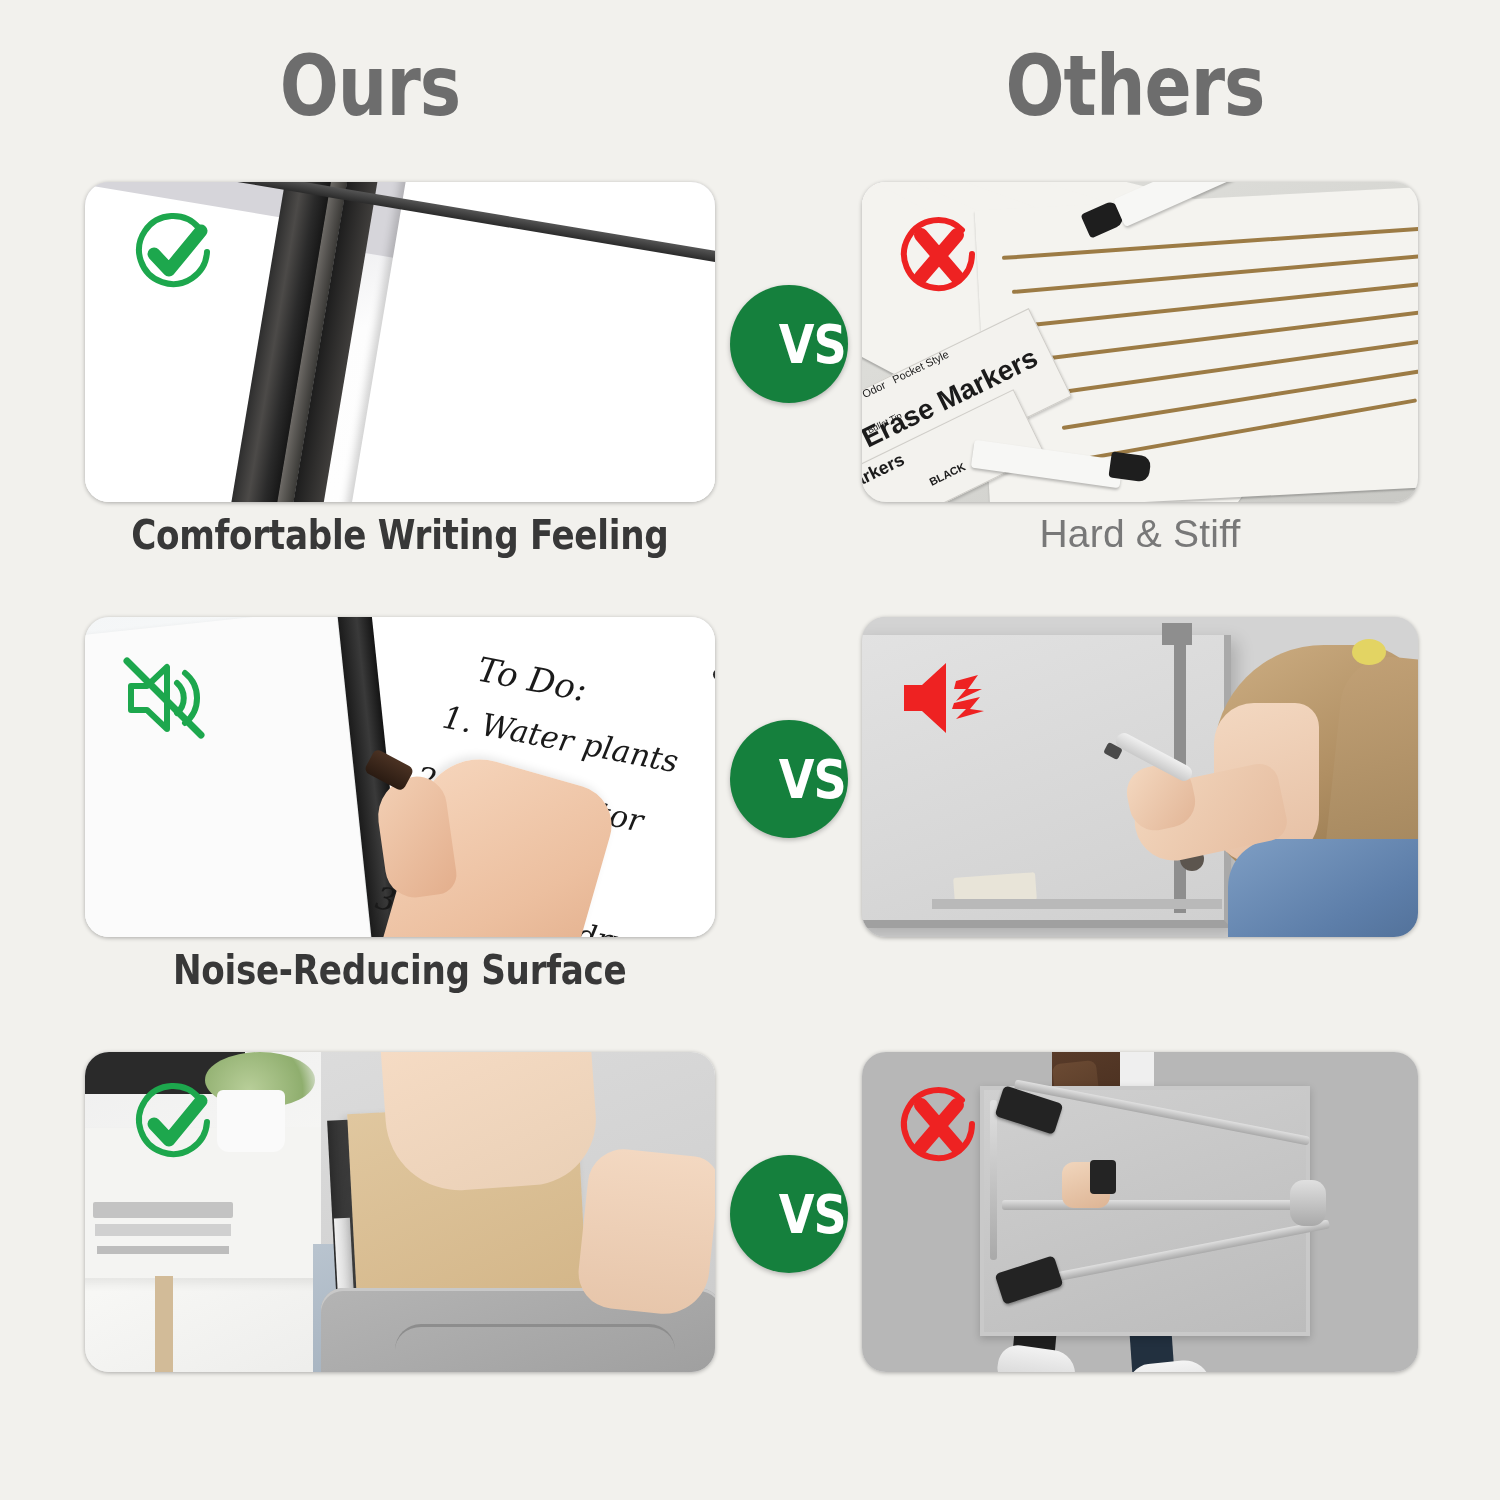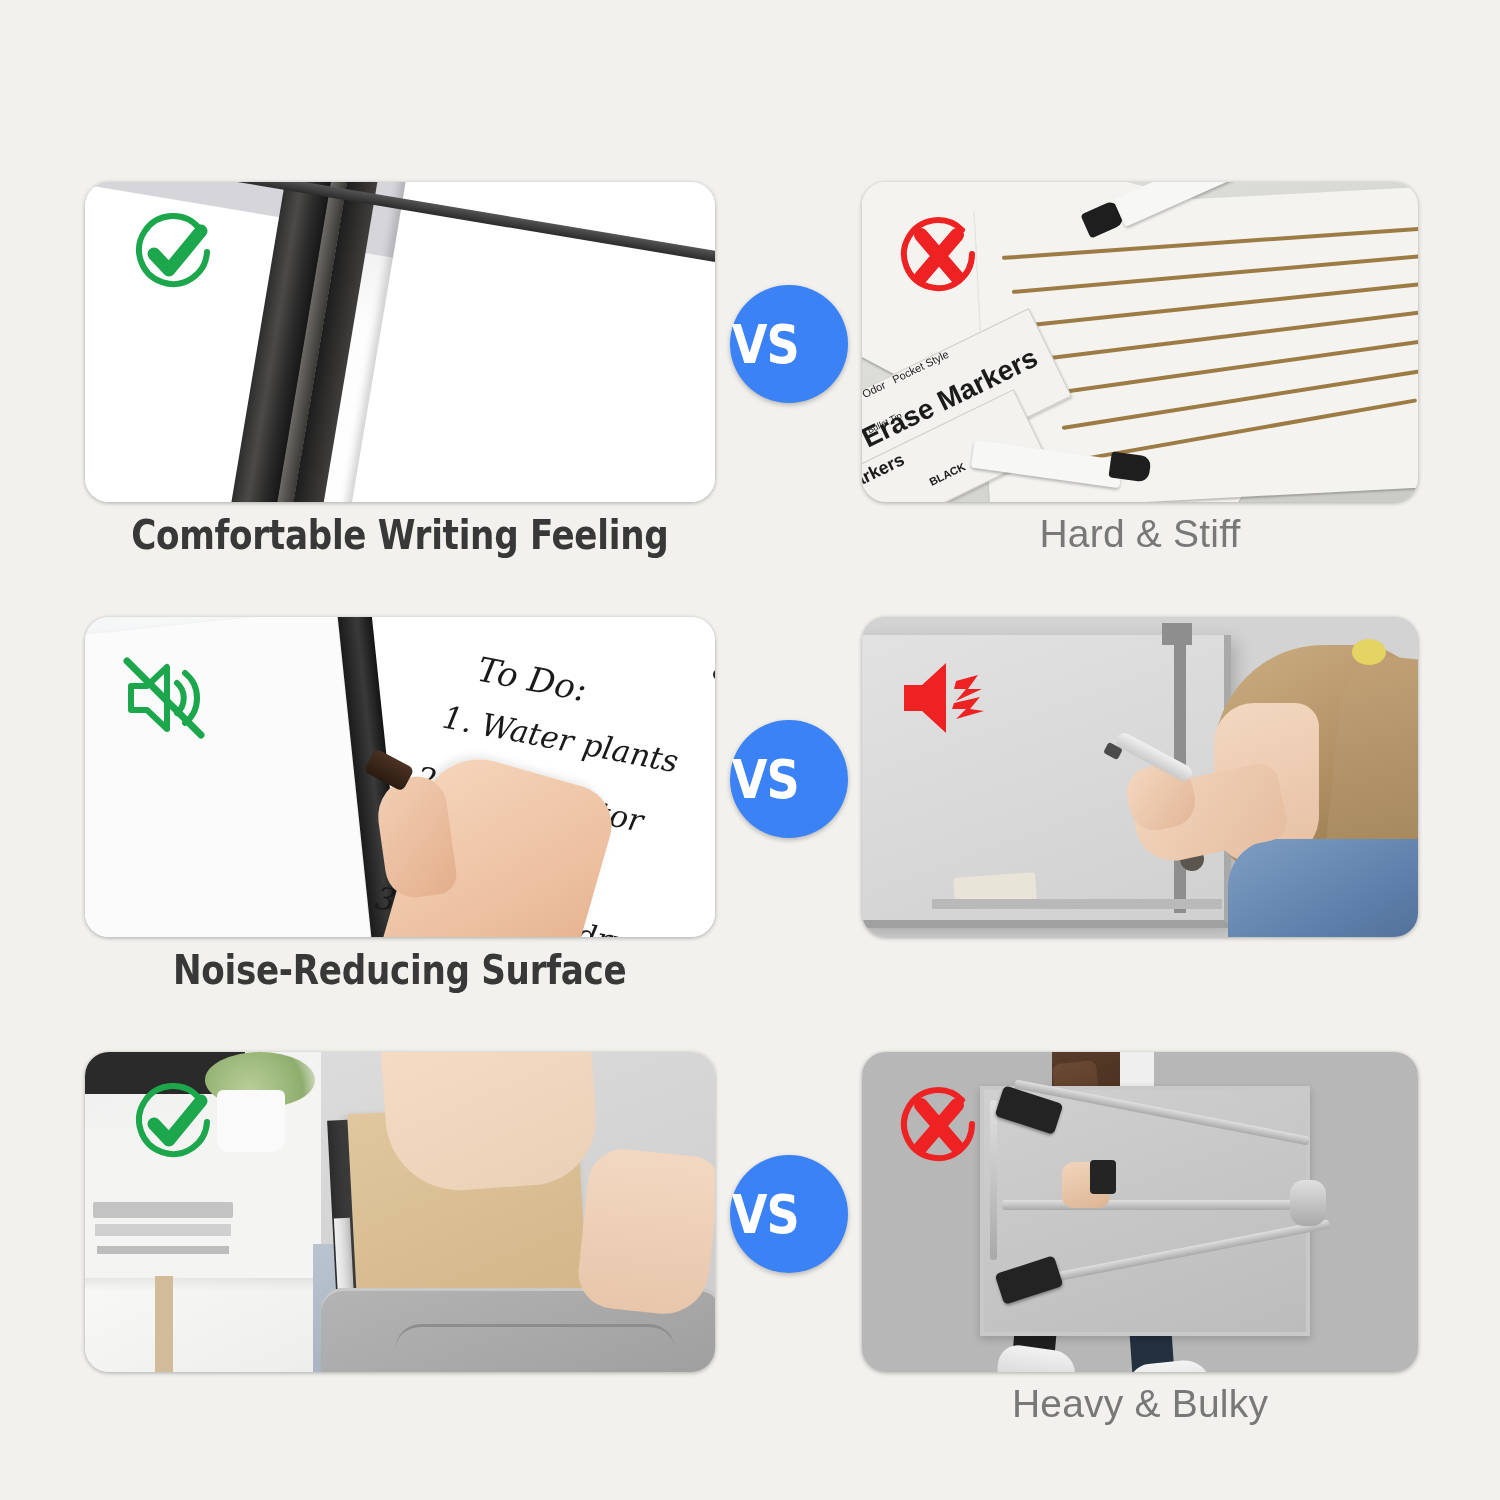--- a/index.html
+++ b/index.html
@@ -60,22 +60,22 @@
   }
   .caption.right span{
     font-family:"Liberation Sans",sans-serif;
     font-weight:normal;font-size:39px;color:#787878;letter-spacing:0.2px;
   }
 
   
   .vs{
     position:absolute;left:730px;top:125px;
     width:118px;height:118px;border-radius:50%;
-    background:#3b82f6;
-    display:flex;align-items:center;justify-content:flex-start;
+    background:#15803d;
+    display:flex;align-items:center;justify-content:flex-end;
     box-shadow:0 2px 5px rgba(0,0,0,.25);
     z-index:5;
   }
   .vs span{
     font-family:"Liberation Sans Narrow","DejaVu Sans Condensed","Liberation Sans",sans-serif;
     font-weight:bold;font-size:54px;color:#ffffff;letter-spacing:-1px;
     transform:scaleX(0.95);
   }
 
   
@@ -362,20 +362,24 @@
     position:absolute;left:266px;top:310px;width:82px;height:36px;
     background:linear-gradient(180deg,#f4f4f4,#d8d8d8);
     border-radius:22px 26px 8px 12px;transform:rotate(-6deg);
   }
 </style>
 </head>
 <body>
 
 <div class="page">
 
+  <div class="headings">
+    <div class="heading ours">Ours</div>
+    <div class="heading others">Others</div>
+  </div>
 
   <div class="row r1">
 
     <div class="card left">
       <div class="photo p1">
         <div class="topband"></div>
         <div class="leafL"></div>
         <div class="leafR"></div>
         <div class="spineA"></div>
         <div class="spineB"></div>
@@ -555,18 +559,15 @@
         <div class="grip"></div>
       </div>
       <div class="badge b-right">
         <svg width="96" height="96" viewBox="0 0 96 96">
           <path d="M72 22 A34 34 0 1 0 82 46" fill="none" stroke="#ee2222" stroke-width="6" stroke-linecap="round"></path>
           <path d="M31 27 L67 69 M67 27 L31 69" fill="none" stroke="#ee2222" stroke-width="14" stroke-linecap="round"></path>
         </svg>
       </div>
     </div>
 
-    <div class="caption right">
-      <span>Heavy &amp; Bulky</span>
-    </div>
   </div>
 
 </div>
 
 </body></html>

